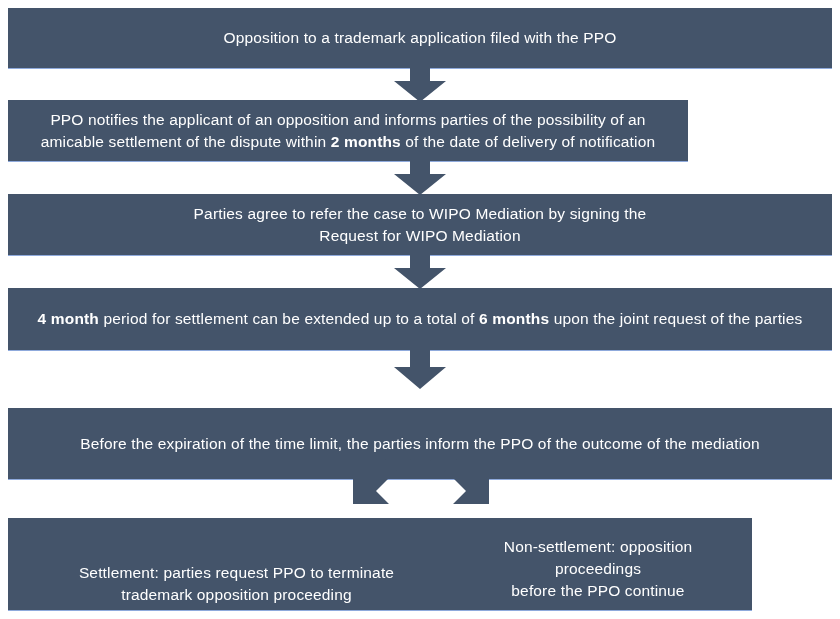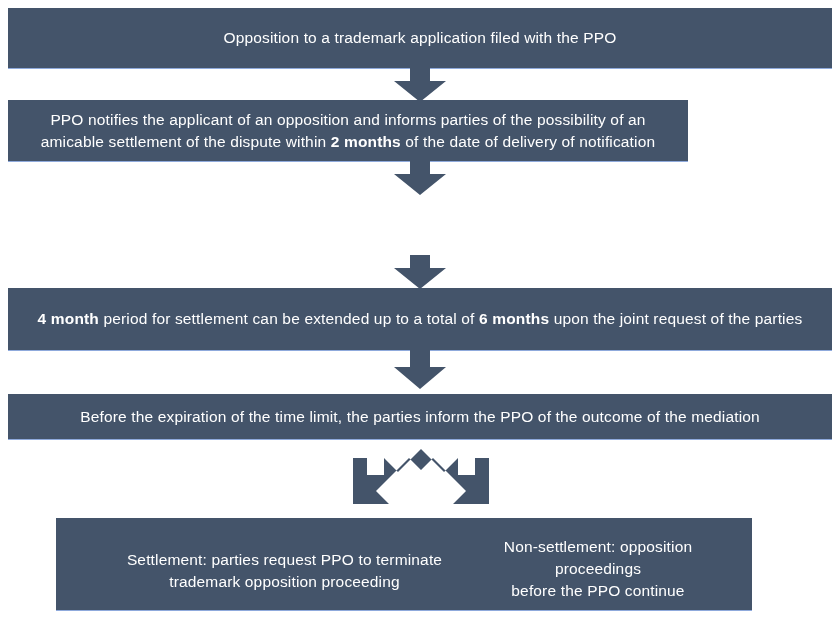--- a/index.html
+++ b/index.html
@@ -38,23 +38,23 @@
     width: 100%;
   }
   .node b, .node strong {
     font-weight: bold;
   }
   
   #node-1 { left: 8px;   top: 8px;   width: 824px; height: 61px; }
   #node-2 { left: 8px;   top: 100px; width: 680px; height: 62px; }
   #node-3 { left: 8px;   top: 194px; width: 824px; height: 62px; }
   #node-4 { left: 8px;   top: 288px; width: 824px; height: 63px; }
-  #node-5 { left: 8px;   top: 394px; width: 824px; height: 46px; }
+  #node-5 { left: 8px;   top: 408px; width: 824px; height: 72px; }
   #node-6 { left: 8px;   top: 518px; width: 457px; height: 93px;
-            align-items: center; padding-top: 18px; margin-left: 48px; }
+            align-items: flex-end; padding-top: 18px; }
   #node-7 { left: 444px; top: 518px; width: 308px; height: 93px;
             align-items: flex-start; padding-top: 18px; }
 
   
   .arrow {
     position: absolute;
     overflow: visible;
   }
   .arrow-shape {
     fill: #44546A;
@@ -83,20 +83,23 @@
   <div class="node" id="node-2">
     <span class="txt">PPO notifies the applicant of an opposition and informs parties of the possibility of an amicable settlement of the dispute within <b>2 months</b> of the date of delivery of notification</span>
   </div>
 
   <div class="arrow" id="arrow-2">
     <svg width="52" height="34" viewBox="0 0 52 34" xmlns="http://www.w3.org/2000/svg" aria-hidden="true">
       <polygon class="arrow-shape" points="16,0 36,0 36,13 52,13 26,34 0,13 16,13"></polygon>
     </svg>
   </div>
 
+  <div class="node" id="node-3">
+    <span class="txt">Parties agree to refer the case to WIPO Mediation by signing the<br>Request for WIPO Mediation</span>
+  </div>
 
   <div class="arrow" id="arrow-3">
     <svg width="52" height="34" viewBox="0 0 52 34" xmlns="http://www.w3.org/2000/svg" aria-hidden="true">
       <polygon class="arrow-shape" points="16,0 36,0 36,13 52,13 26,34 0,13 16,13"></polygon>
     </svg>
   </div>
 
   <div class="node" id="node-4">
     <span class="txt"><b>4 month</b> period for settlement can be extended up to a total of <b>6 months</b> upon the joint request of the parties</span>
   </div>

